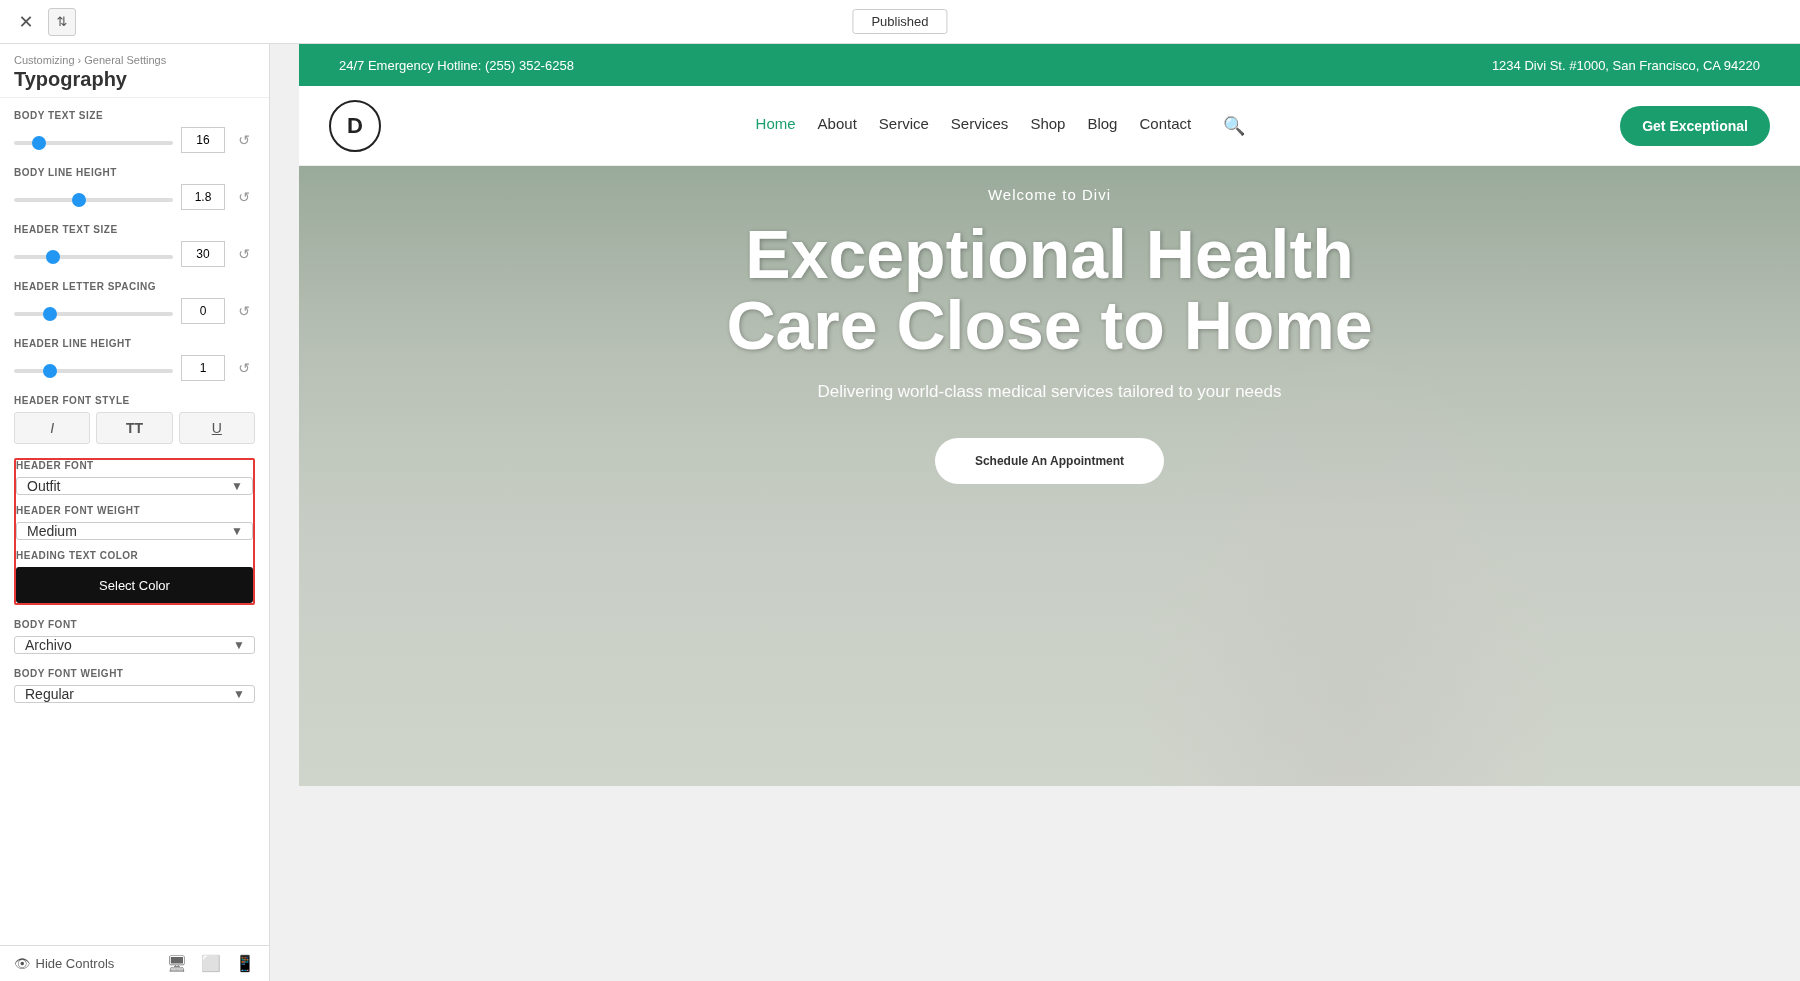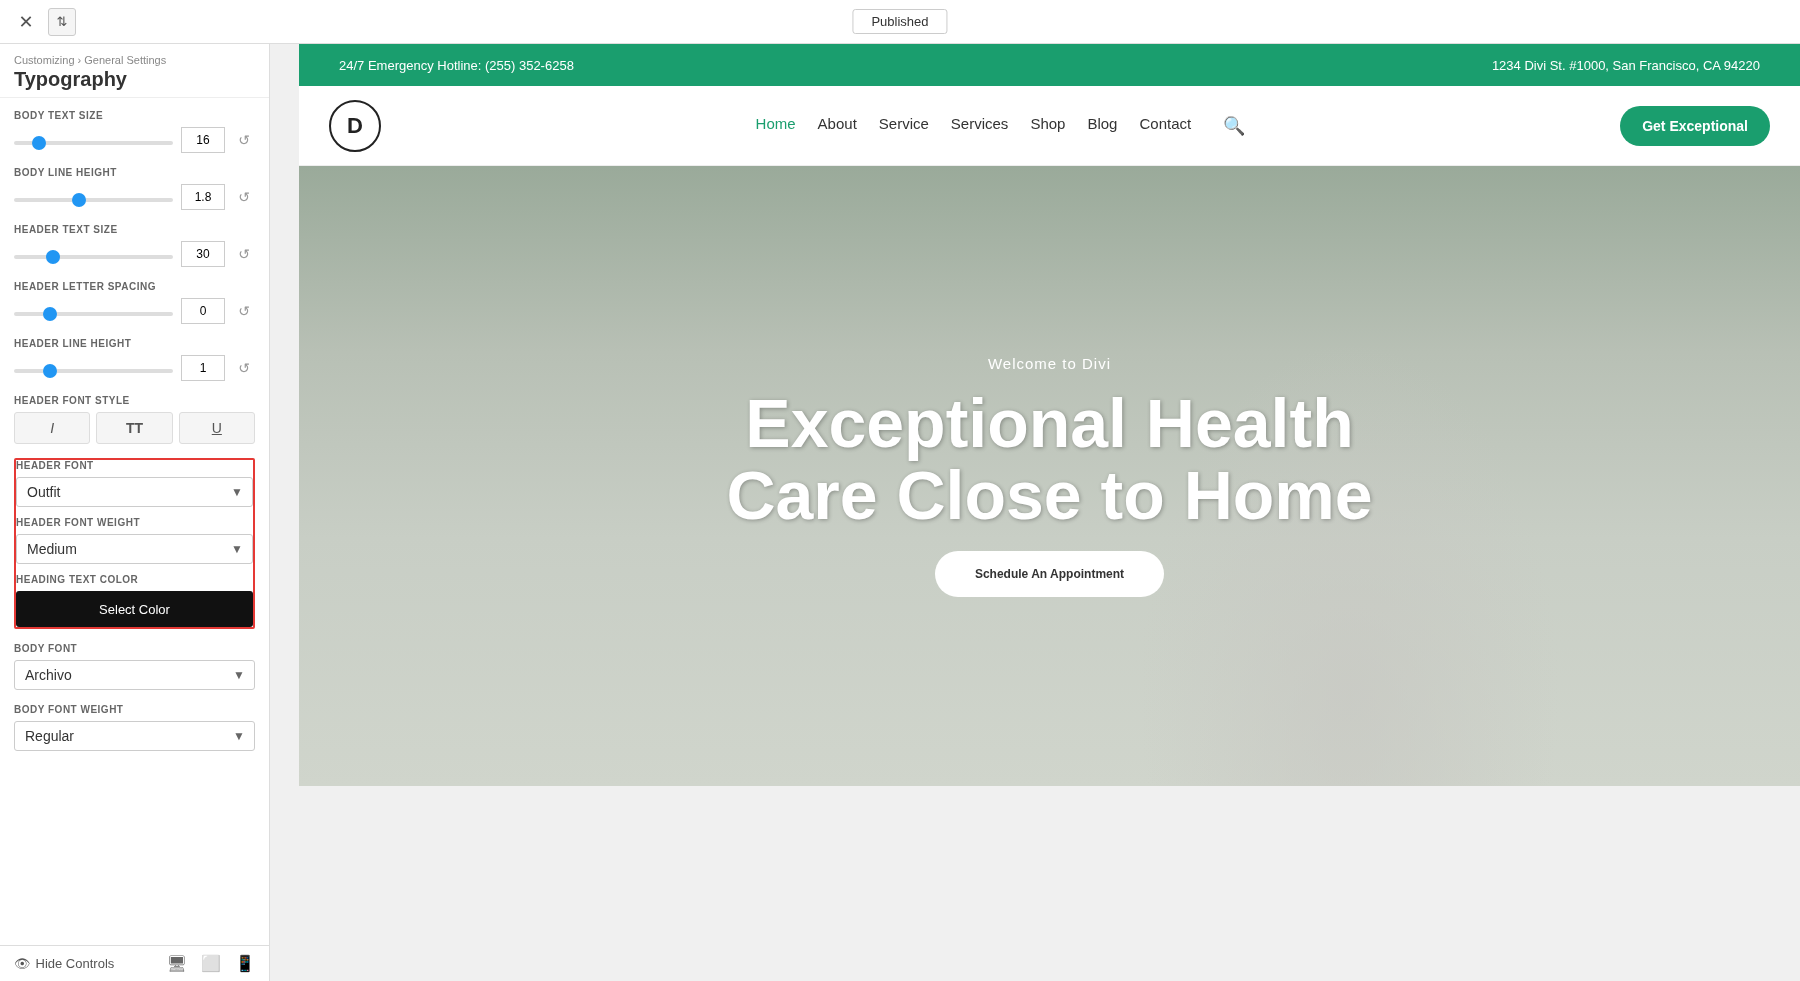--- a/index.html
+++ b/index.html
@@ -78,21 +78,21 @@
 
     
     .highlighted-section {
       border: 2px solid #e53935; border-radius: 2px; padding: 0;
       margin-bottom: 14px;
     }
 
     
     .dropdown-wrap { position: relative; }
     .dropdown-select {
-      width: 100%; height: 30px; border: 1px solid #ccc; border-radius: 3px;
+      width: 100%; height: 18px; border: 1px solid #ccc; border-radius: 3px;
       padding: 0 10px; font-size: 14px; color: #333; background: #fff;
       appearance: none; -webkit-appearance: none; cursor: pointer;
     }
     .dropdown-arrow {
       position: absolute; right: 10px; top: 50%; transform: translateY(-50%);
       pointer-events: none; color: #666; font-size: 12px;
     }
 
     
     .select-color-btn {
@@ -139,21 +139,21 @@
     .get-appt-btn {
       background: #1a9e6e; color: #fff; border: none; border-radius: 30px;
       padding: 12px 22px; font-size: 14px; font-weight: bold; cursor: pointer;
     }
 
     
     .preview-hero {
       position: relative; height: 620px; overflow: hidden;
       background: linear-gradient(rgba(160,160,160,0.55), rgba(160,160,160,0.55)),
         linear-gradient(135deg, #b0b8b0 0%, #8a9a8a 40%, #c0c8c0 100%);
-      display: flex; align-items: center; justify-content: center;
+      display: flex; align-items: flex-start; justify-content: center;
     }
     
     .doctor-bg {
       position: absolute; inset: 0;
       background:
         radial-gradient(ellipse 300px 500px at 70% 85%, rgba(200,200,195,0.7) 0%, transparent 70%),
         linear-gradient(180deg, #9aaa9a 0%, #b8c0b5 30%, #c8cec5 60%, #d0d5cc 100%);
     }
     .hero-content {
       position: relative; z-index: 2; text-align: center; color: #fff; padding: 20px;
@@ -339,19 +339,20 @@
     </div>
 
     <div class="preview-hero">
       <div class="doctor-bg"></div>
       <div class="hero-content">
         <div class="hero-welcome">Welcome to Divi</div>
         <div class="hero-title">
           <span>Exceptional Health</span><br>
           <span>Care Close to Home</span>
         </div>
+        <div class="hero-sub">Delivering world-class medical services tailored to your needs</div>
         <button class="schedule-btn">Schedule An Appointment</button>
       </div>
     </div>
 
   </div>
 
 </div>
 
 </body></html>

